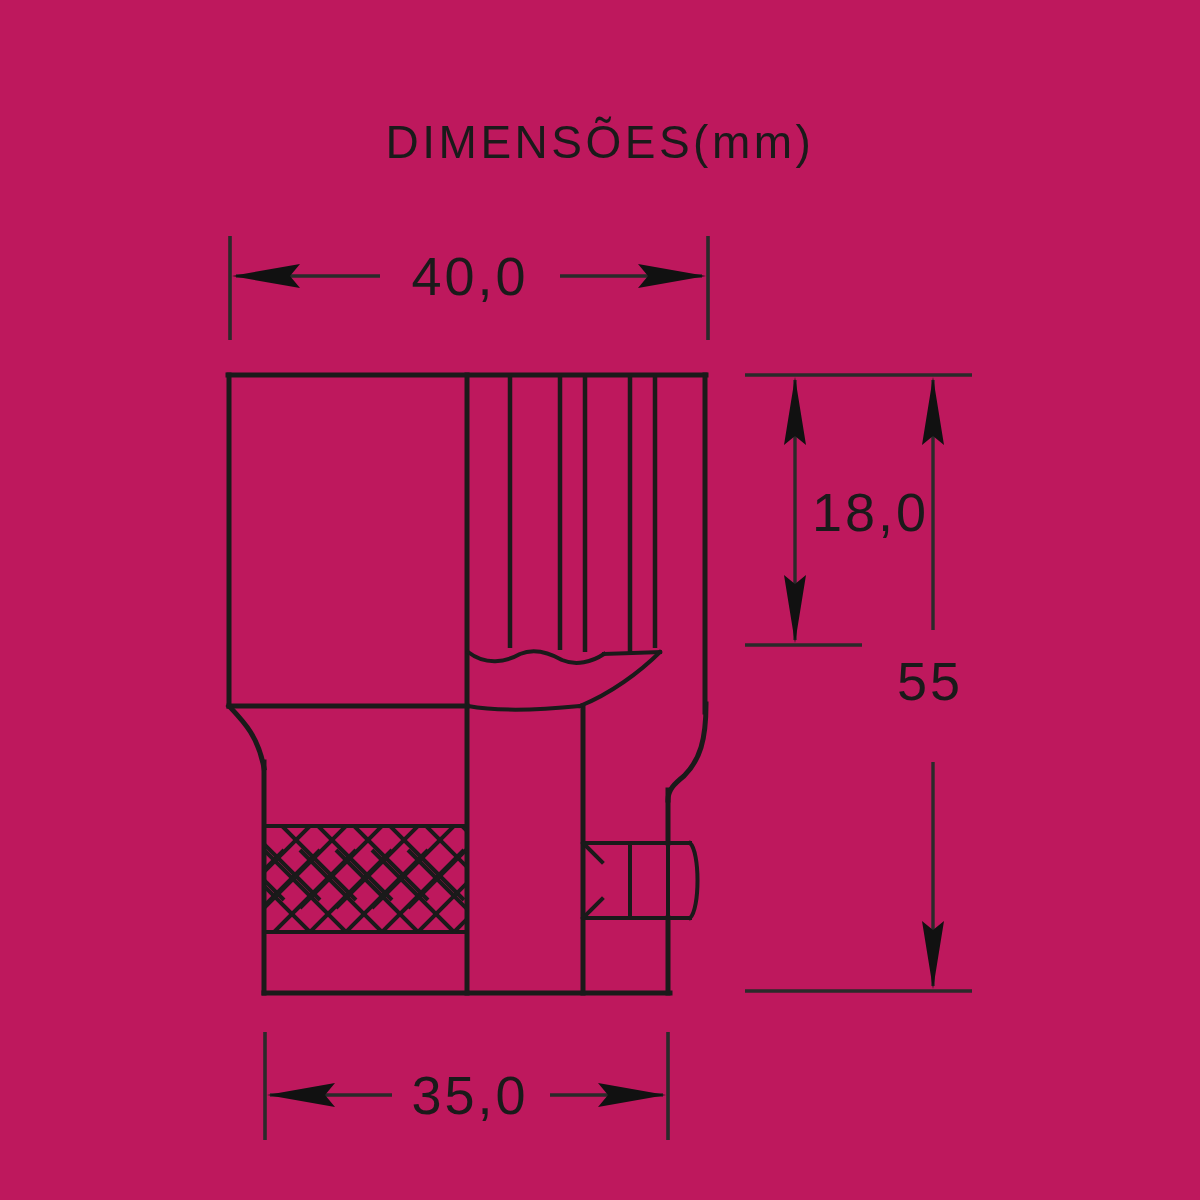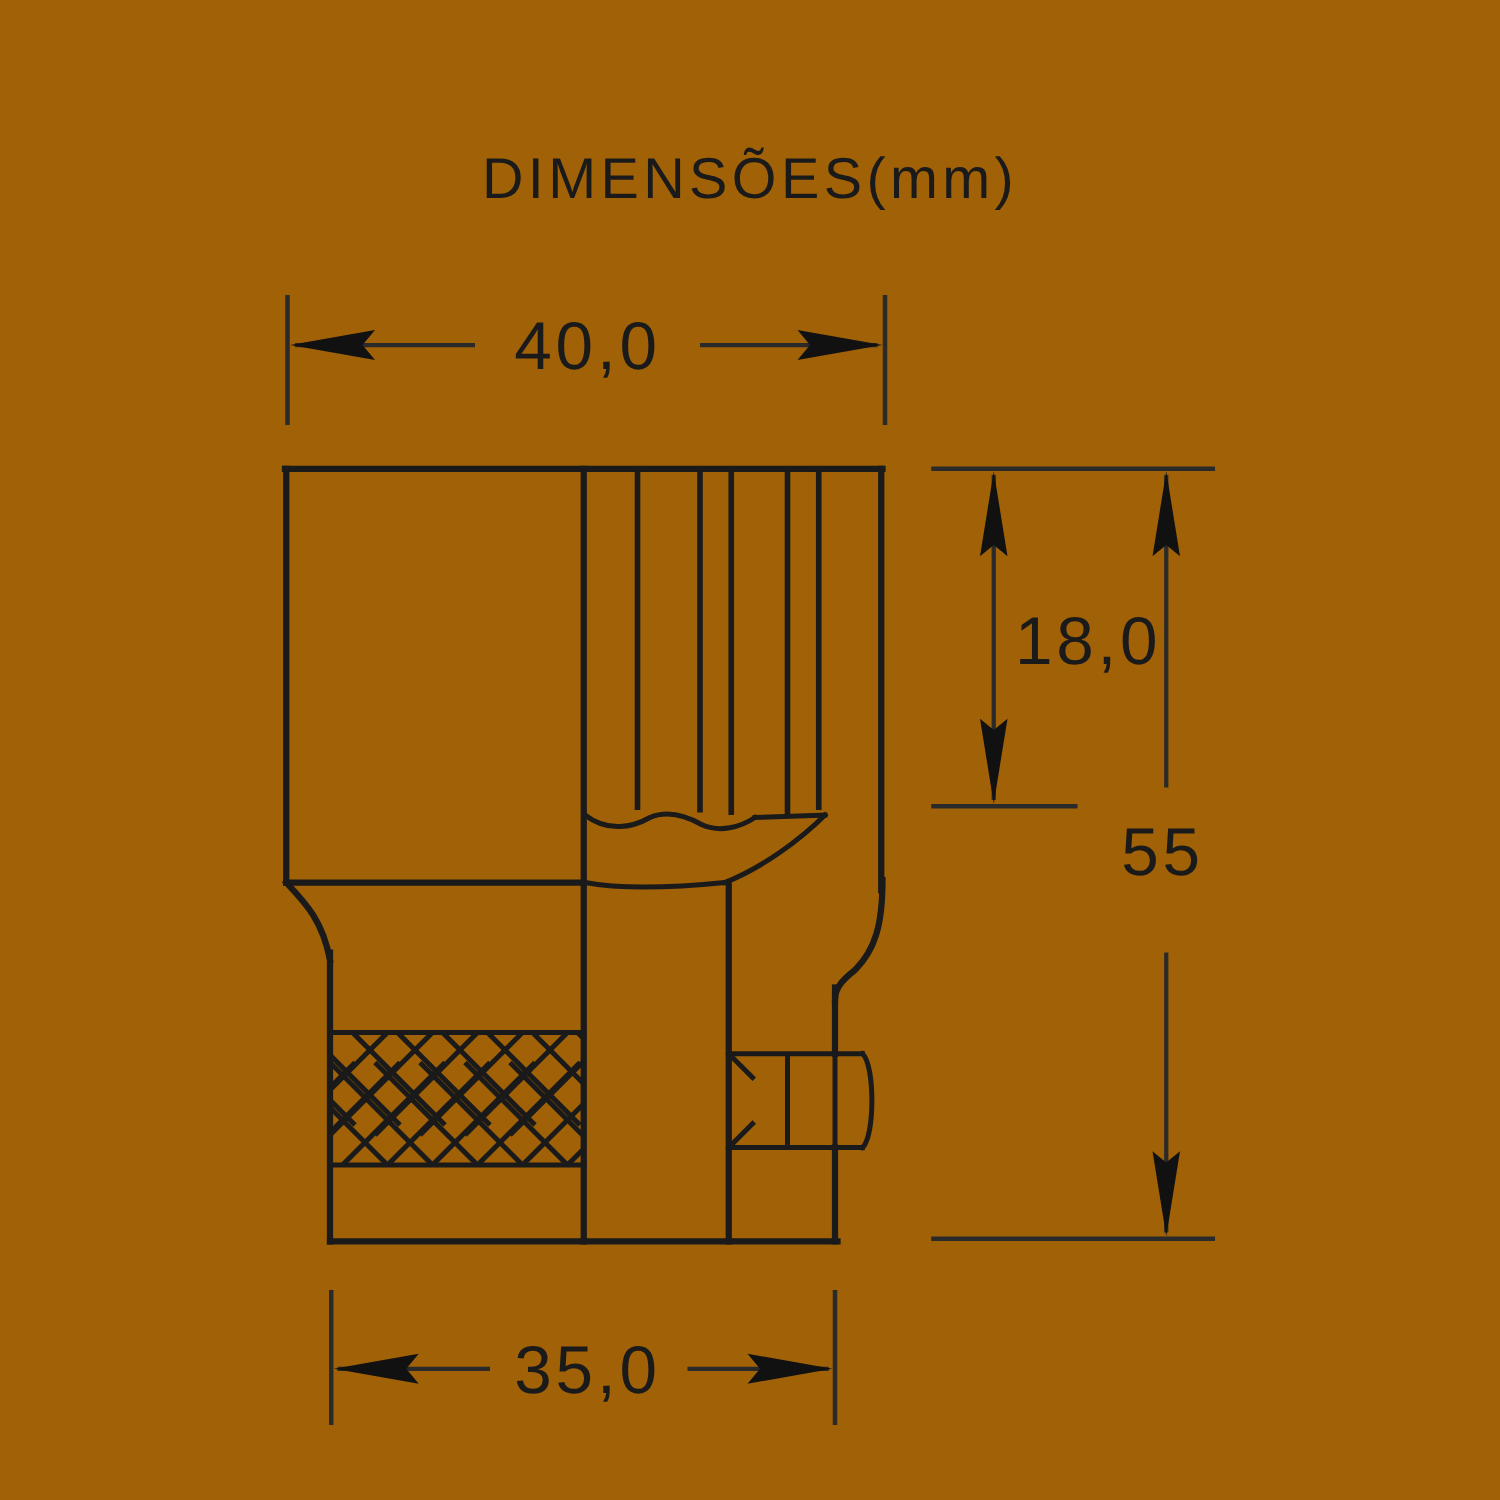--- a/index.html
+++ b/index.html
@@ -11,21 +11,21 @@
   body {
     width: 1200px;
     height: 1200px;
     font-family: "Liberation Sans", sans-serif;
     overflow: hidden;
   }
   #drawing-root {
     position: relative;
     width: 1200px;
     height: 1200px;
-    background: #a16207;
+    background: #be185d;
   }
   svg.canvas {
     position: absolute;
     top: 0;
     left: 0;
     width: 1200px;
     height: 1200px;
     display: block;
   }
   .dim-title {

